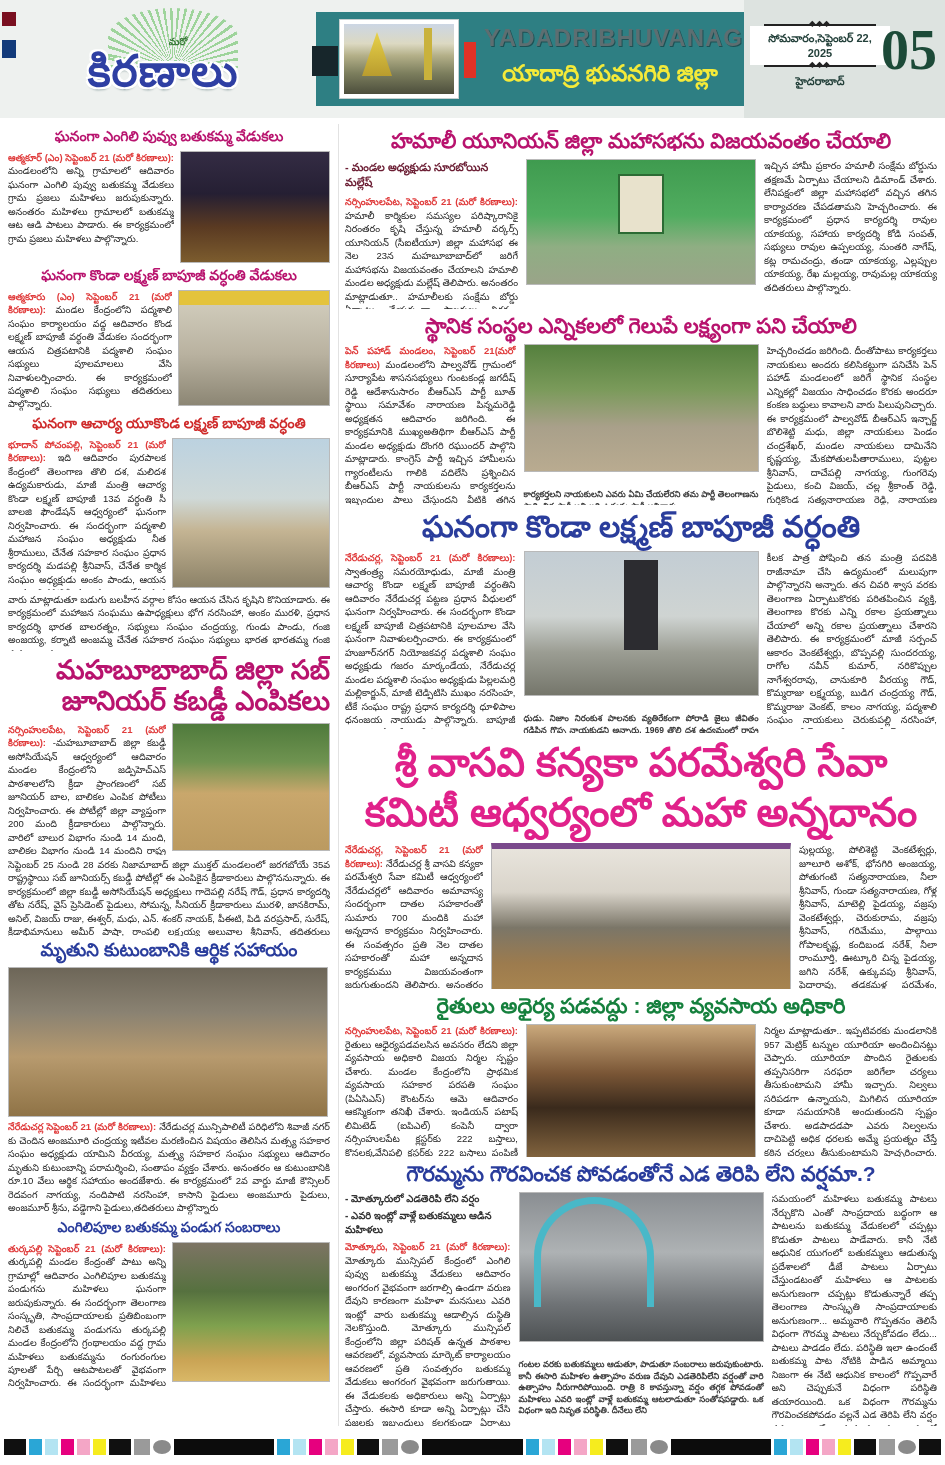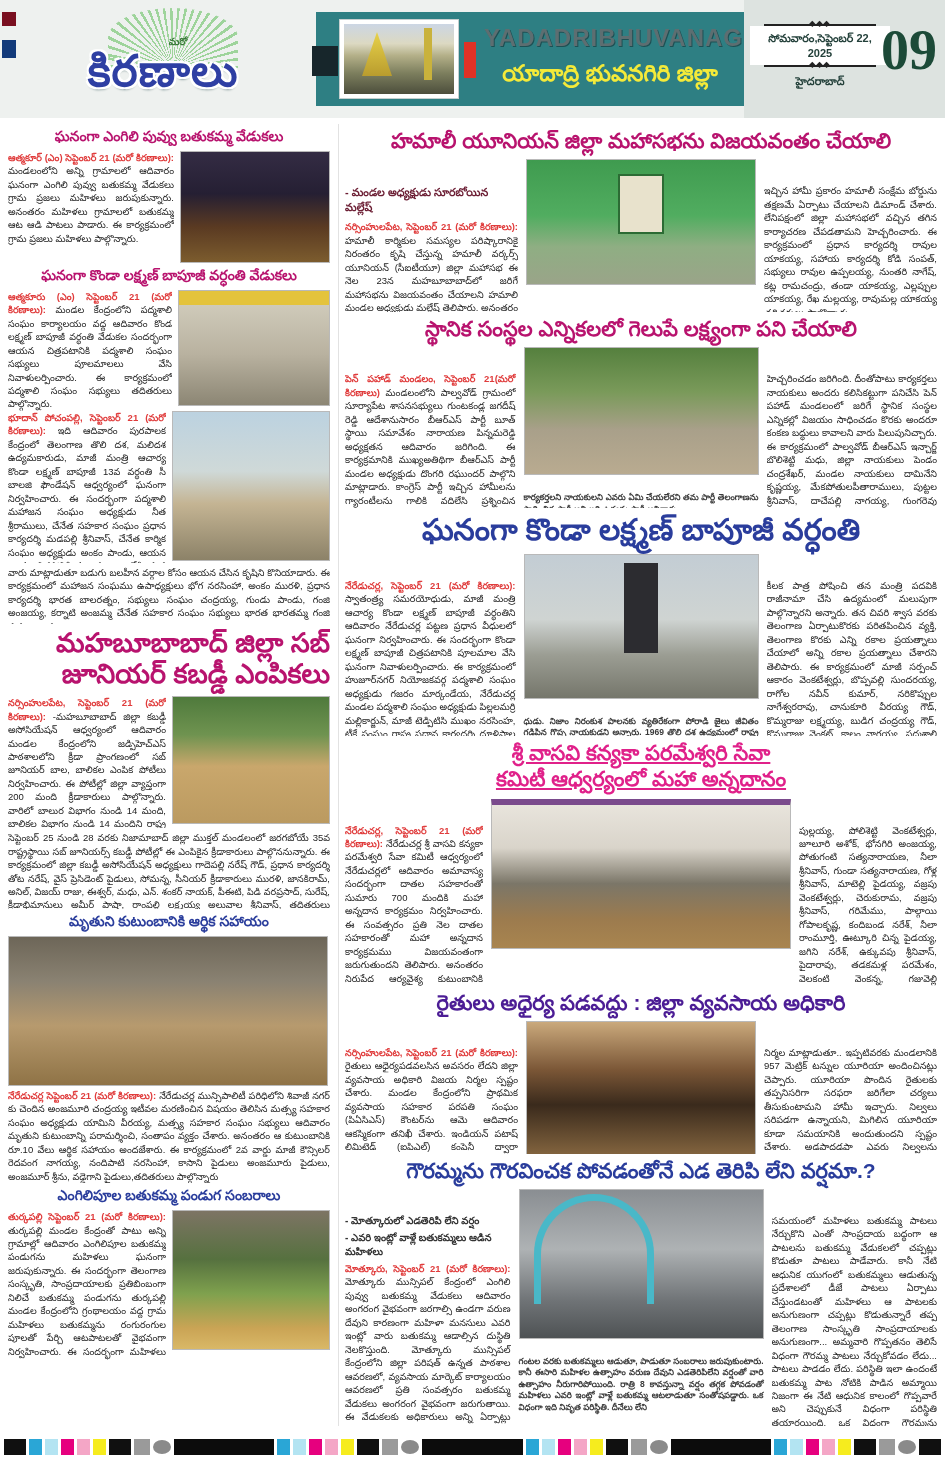--- a/index.html
+++ b/index.html
@@ -57,39 +57,39 @@
   .city-text { text-align:center; font-size:11px; font-weight:bold; color:#23403a; padding-top:8px; }
   .pagenum { position:absolute; right:8px; top:18px; font-family:"Liberation Serif", serif; font-size:56px; font-weight:bold; color:#1c4a38; }
   
   .col-left { position:absolute; left:8px; top:124px; width:322px; height:1302px; overflow:hidden; }
   .col-main { position:absolute; left:338px; top:124px; width:599px; height:1302px; overflow:hidden; border-left:1px solid #e2e2e2; padding-left:6px; }
   article { display:block; }
   .hl { text-align:center; font-weight:bold; line-height:1.2; margin:4px 0 6px; }
   .magenta { color:#b8136e; }
   .red { color:#cf2b2b; }
   .blue { color:#2a3d9c; }
-  .orange { color:#4c1d95; }
+  .orange { color:#15803d; }
   .pink { color:#e0218a; }
   .hl-s { font-size:14px; }
-  .hl-m { font-size:14px; }
+  .hl-m { font-size:18px; }
   .hl-xl { font-size:27px; line-height:1.15;text-align:right; }
   .hl-c { font-size:21px; }
   .hl-cc { font-size:30px; }
-  .hl-d { font-size:21px; line-height:1.25;text-decoration:underline; }
+  .hl-d { font-size:40px; line-height:1.25; }
   .body { font-size:9.5px; line-height:1.42; text-align:justify; color:#222; }
   .dl { color:#e03c3c; font-weight:bold; }
   .art-row { display:flex; gap:6px; }
   .art-row .txt { flex:1; overflow:hidden; }
   .extra { margin-top:3px; overflow:hidden; }
   .photo { border:1px solid #b9b9b9; flex:none; }
   .caption { font-size:8.5px; font-weight:bold; color:#3a3a3a; line-height:1.35; text-align:justify; margin-top:17px; }
   .subhead { font-size:11px; font-weight:bold; color:#6b1d33; margin:2px 0 4px; }
   .subhead2 { font-size:10px; font-weight:bold; color:#333; line-height:1.4; margin-bottom:3px; }
   .c-row { display:flex; gap:8px; }
-  .c-col { flex:1; overflow:hidden;margin-top:25px; }
+  .c-col { flex:1; overflow:hidden; }
   .c-fig { flex:none; }
   
   .p1 { width:150px; height:112px; background:linear-gradient(180deg,#342c44 0%,#251f33 38%,#5a3a22 68%,#7c5c2e 100%); }
   .p2 { width:152px; height:116px; background:linear-gradient(180deg,#e4c33c 0%,#e4c33c 12%,#cfcaba 12%,#b9b2a0 55%,#8c8674 100%); }
   .p3 { width:158px; height:150px; background:linear-gradient(180deg,#bcd2e0 0%,#cfd9d8 40%,#c4b493 62%,#8c8268 100%); }
   .p4 { width:158px; height:128px; background:linear-gradient(180deg,#4f7a3c 0%,#6f9350 30%,#c9a76c 55%,#bb9a60 100%); }
   .p5 { width:320px; height:150px; background:linear-gradient(180deg,#6d6658 0%,#8a8272 30%,#b79a6e 60%,#8f7346 100%); }
   .p6 { width:158px; height:140px; background:linear-gradient(180deg,#7d7464 0%,#56713f 35%,#7fa14e 60%,#caa455 85%,#d9b867 100%); }
   .p7 { width:230px; height:126px; background:linear-gradient(180deg,#3f9b4f 0%,#51ad60 45%,#8fae83 70%,#9aa489 100%); }
   .p8 { width:235px; height:128px; background:linear-gradient(180deg,#55803e 0%,#7a9a5a 35%,#a9a08a 65%,#b9ab90 100%); }
@@ -145,21 +145,21 @@
       <div class="date-card">
         <div class="date-rule">
             <span class="dia">◆◆◆</span>
           </div>
         <div class="date-text">సోమవారం,సెప్టెంబర్ 22, 2025</div>
         <div class="date-rule">
             <span class="dia">◆◆◆</span>
           </div>
         <div class="city-text">హైదరాబాద్</div>
       </div>
-      <div class="pagenum">09</div>
+      <div class="pagenum">05</div>
     </div>
   </header>
 
   <div class="col-left">
 
     <article>
       <h2 class="hl magenta hl-s">ఘనంగా ఎంగిలి పువ్వు బతుకమ్మ వేడుకలు</h2>
       <div class="art-row">
         <p class="body txt" style="max-height:118px;"><span class="dl">ఆత్మకూర్ (ఎం) సెప్టెంబర్ 21 (మరో కిరణాలు): </span><span>మండలంలోని అన్ని గ్రామాలలో ఆదివారం ఘనంగా ఎంగిలి పువ్వు బతుకమ్మ వేడుకలు గ్రామ ప్రజలు మహిళలు జరుపుకున్నారు. అనంతరం మహిళలు గ్రామాలలో బతుకమ్మ ఆట ఆడి పాటలు పాడారు. ఈ కార్యక్రమంలో గ్రామ ప్రజలు మహిళలు పాల్గొన్నారు.</span></p>
         <div class="photo p1"></div>
@@ -168,20 +168,21 @@
 
     <article>
       <h2 class="hl magenta hl-s">ఘనంగా కొండా లక్ష్మణ్  బాపూజీ వర్ధంతి వేడుకలు</h2>
       <div class="art-row">
         <p class="body txt" style="max-height:122px;"><span class="dl">ఆత్మకూరు (ఎం) సెప్టెంబర్ 21 (మరో కిరణాలు): </span><span>మండల కేంద్రంలోని పద్మశాలి సంఘం కార్యాలయం వద్ద ఆదివారం కొండ లక్ష్మణ్ బాపూజీ వర్ధంతి వేడుకల సందర్భంగా ఆయన చిత్రపటానికి పద్మశాలి సంఘం సభ్యులు పూలమాలలు వేసి నివాళులర్పించారు. ఈ కార్యక్రమంలో పద్మశాలి సంఘం సభ్యులు తదితరులు పాల్గొన్నారు.</span></p>
         <div class="photo p2"></div>
       </div>
     </article>
 
     <article>
+      <h2 class="hl red hl-s">ఘనంగా ఆచార్య యూకొండ లక్ష్మణ్ బాపూజీ వర్ధంతి</h2>
       <div class="art-row">
         <p class="body txt" style="max-height:152px;"><span class="dl">భూదాన్ పోచంపల్లి, సెప్టెంబర్ 21 (మరో కిరణాలు): </span><span>ఇది ఆదివారం పురపాలక కేంద్రంలో తెలంగాణ తొలి దశ, మలిదశ ఉద్యమకారుడు, మాజీ మంత్రి ఆచార్య కొండా లక్ష్మణ్ బాపూజీ 13వ వర్ధంతి సీ బాలజి ఫౌండేషన్ ఆధ్వర్యంలో ఘనంగా నిర్వహించారు. ఈ సందర్భంగా పద్మశాలి మహాజన సంఘం అధ్యక్షుడు నీత శ్రీరాములు, చేనేత సహకార సంఘం ప్రధాన కార్యదర్శి మడపల్లి శ్రీనివాస్, చేనేత కార్మిక సంఘం అధ్యక్షుడు అంకం పాండు, ఆయన కాంస్య విగ్రహానికి పూలమాలలు వేసి ఘన నివాళులు అర్పించారు. అనంతరం</span></p>
         <div class="photo p3"></div>
       </div>
       <p class="body extra" style="max-height:58px;">వారు మాట్లాడుతూ బడుగు బలహీన వర్గాల కోసం ఆయన చేసిన కృషిని కొనియాడారు. ఈ కార్యక్రమంలో మహాజన సంఘము ఉపాధ్యక్షులు భోగ నరసింహా, అంకం మురళి, ప్రధాన కార్యదర్శి భారత బాలరత్నం, సభ్యులు సంఘం చంద్రయ్య, గుండు పాండు, గంజి అంజయ్య, కర్నాటి అంజమ్మ చేనేత సహకార సంఘం సభ్యులు భారత భారతమ్మ గంజి కృష్ణ ఉన్నారు.</p>
     </article>
 
     <article>
       <h2 class="hl magenta hl-xl">మహబూబాబాద్ జిల్లా సబ్ జూనియర్ కబడ్డీ ఎంపికలు</h2>
       <div class="art-row">

